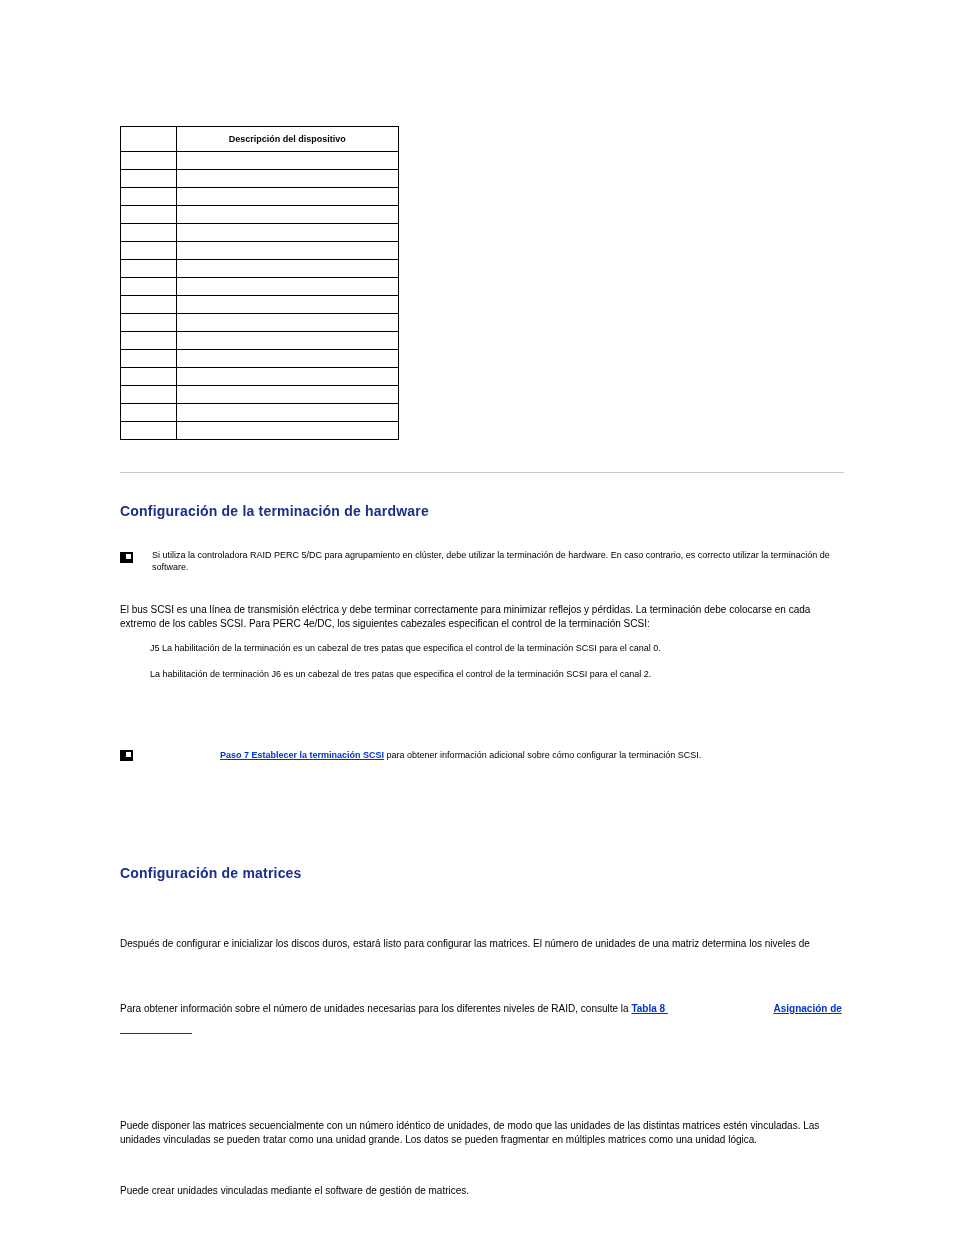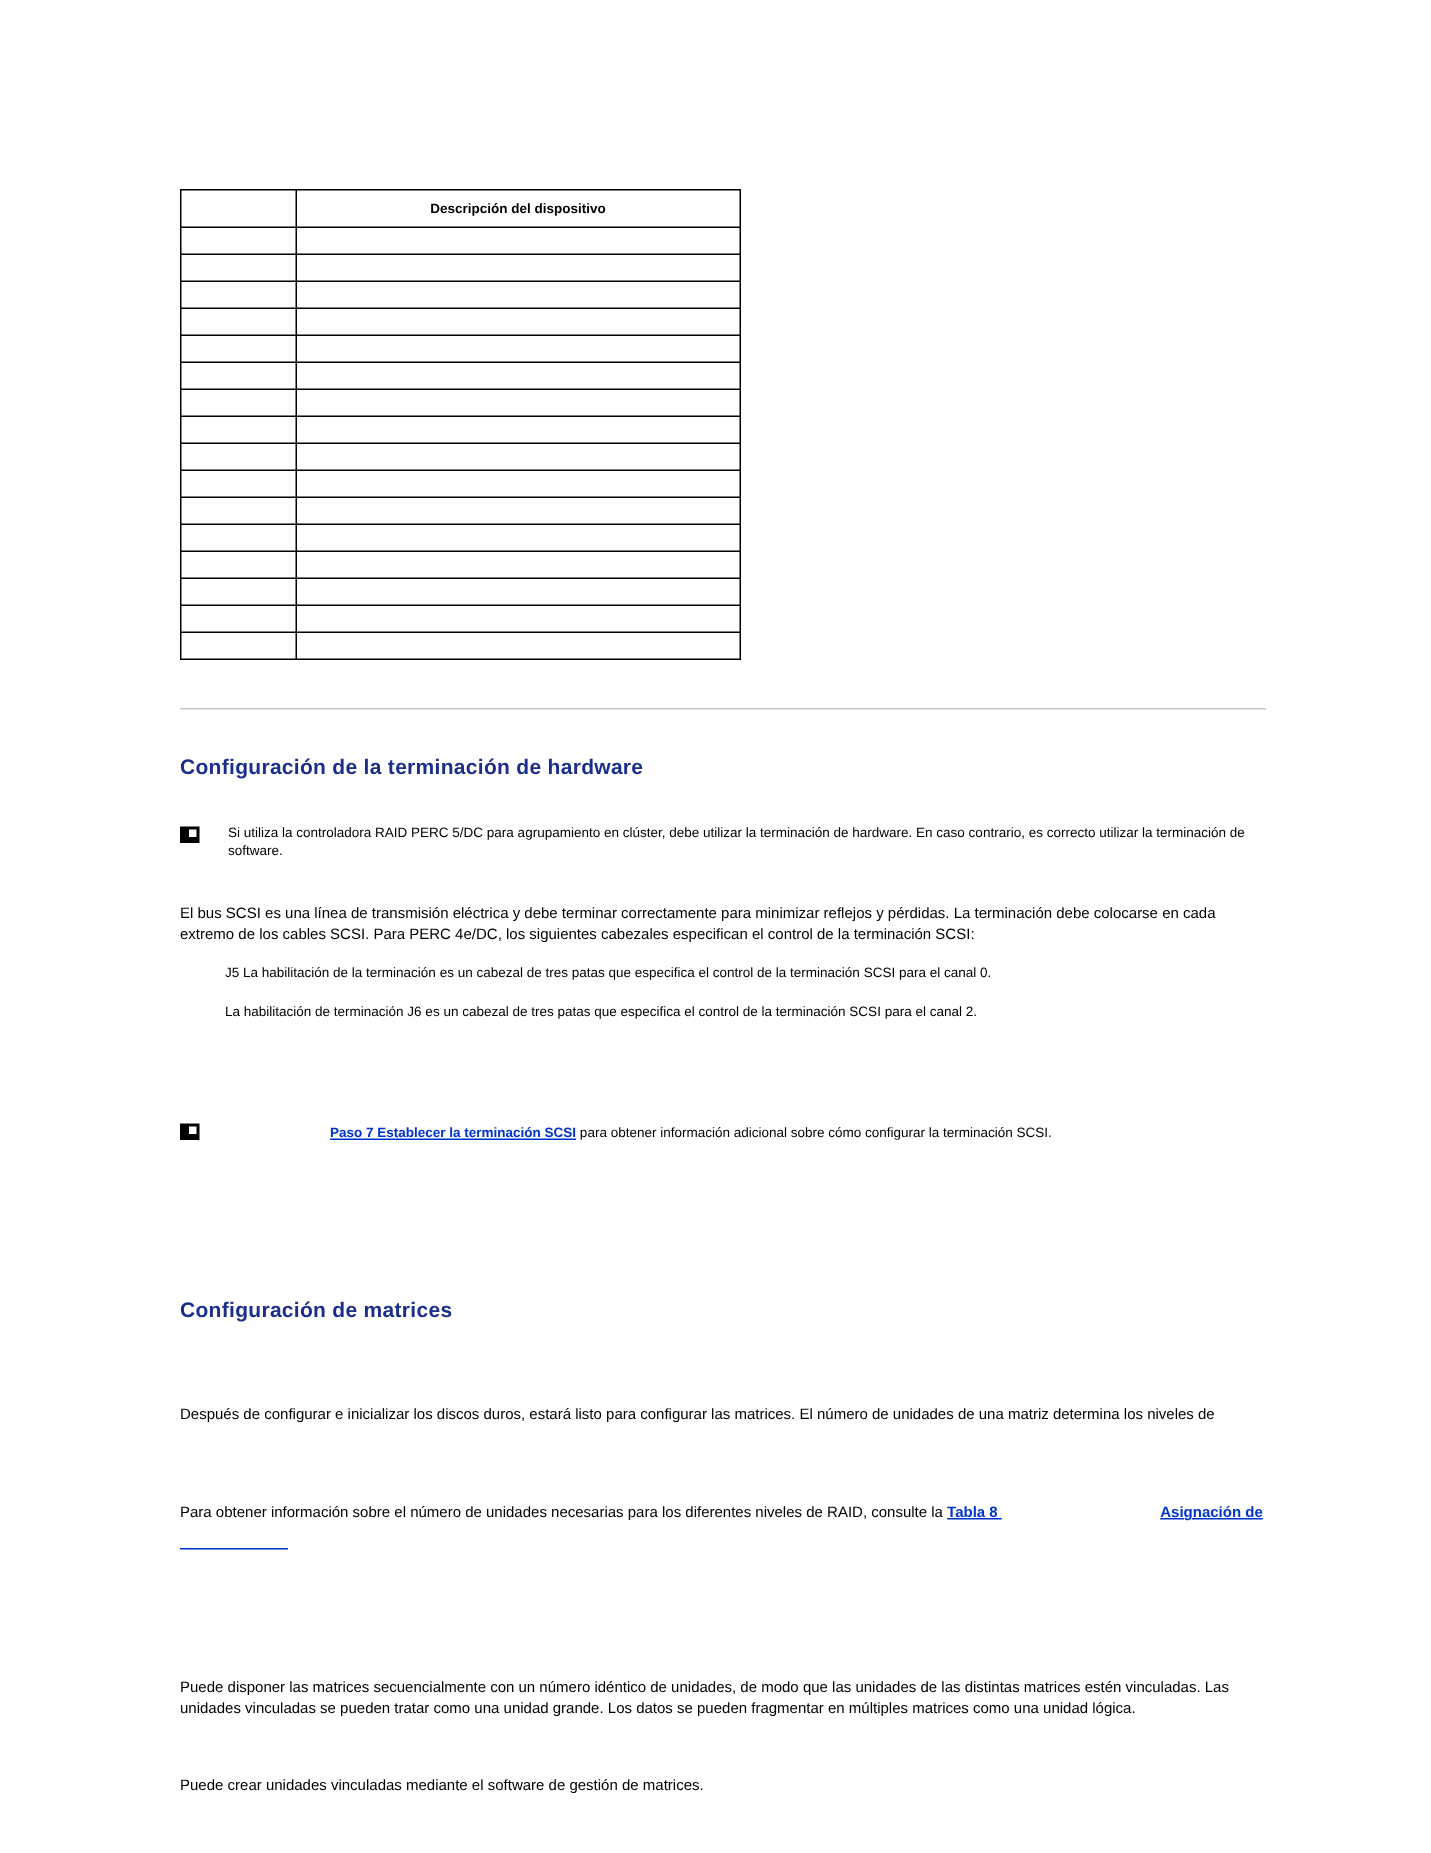--- a/index.html
+++ b/index.html
@@ -17,21 +17,21 @@
     position: relative;
   }
   .content {
     margin-left: 120px;
     margin-right: 110px;
   }
 
   
   table.scsi-table {
     border-collapse: collapse;
-    width: 374px;
+    width: 279px;
     margin-top: 126px;
     margin-left: 0;
     border: 1px solid #000;
   }
   table.scsi-table th,
   table.scsi-table td {
     border: 1px solid #000;
     font-size: 9px;
     font-weight: bold;
     padding: 0;

